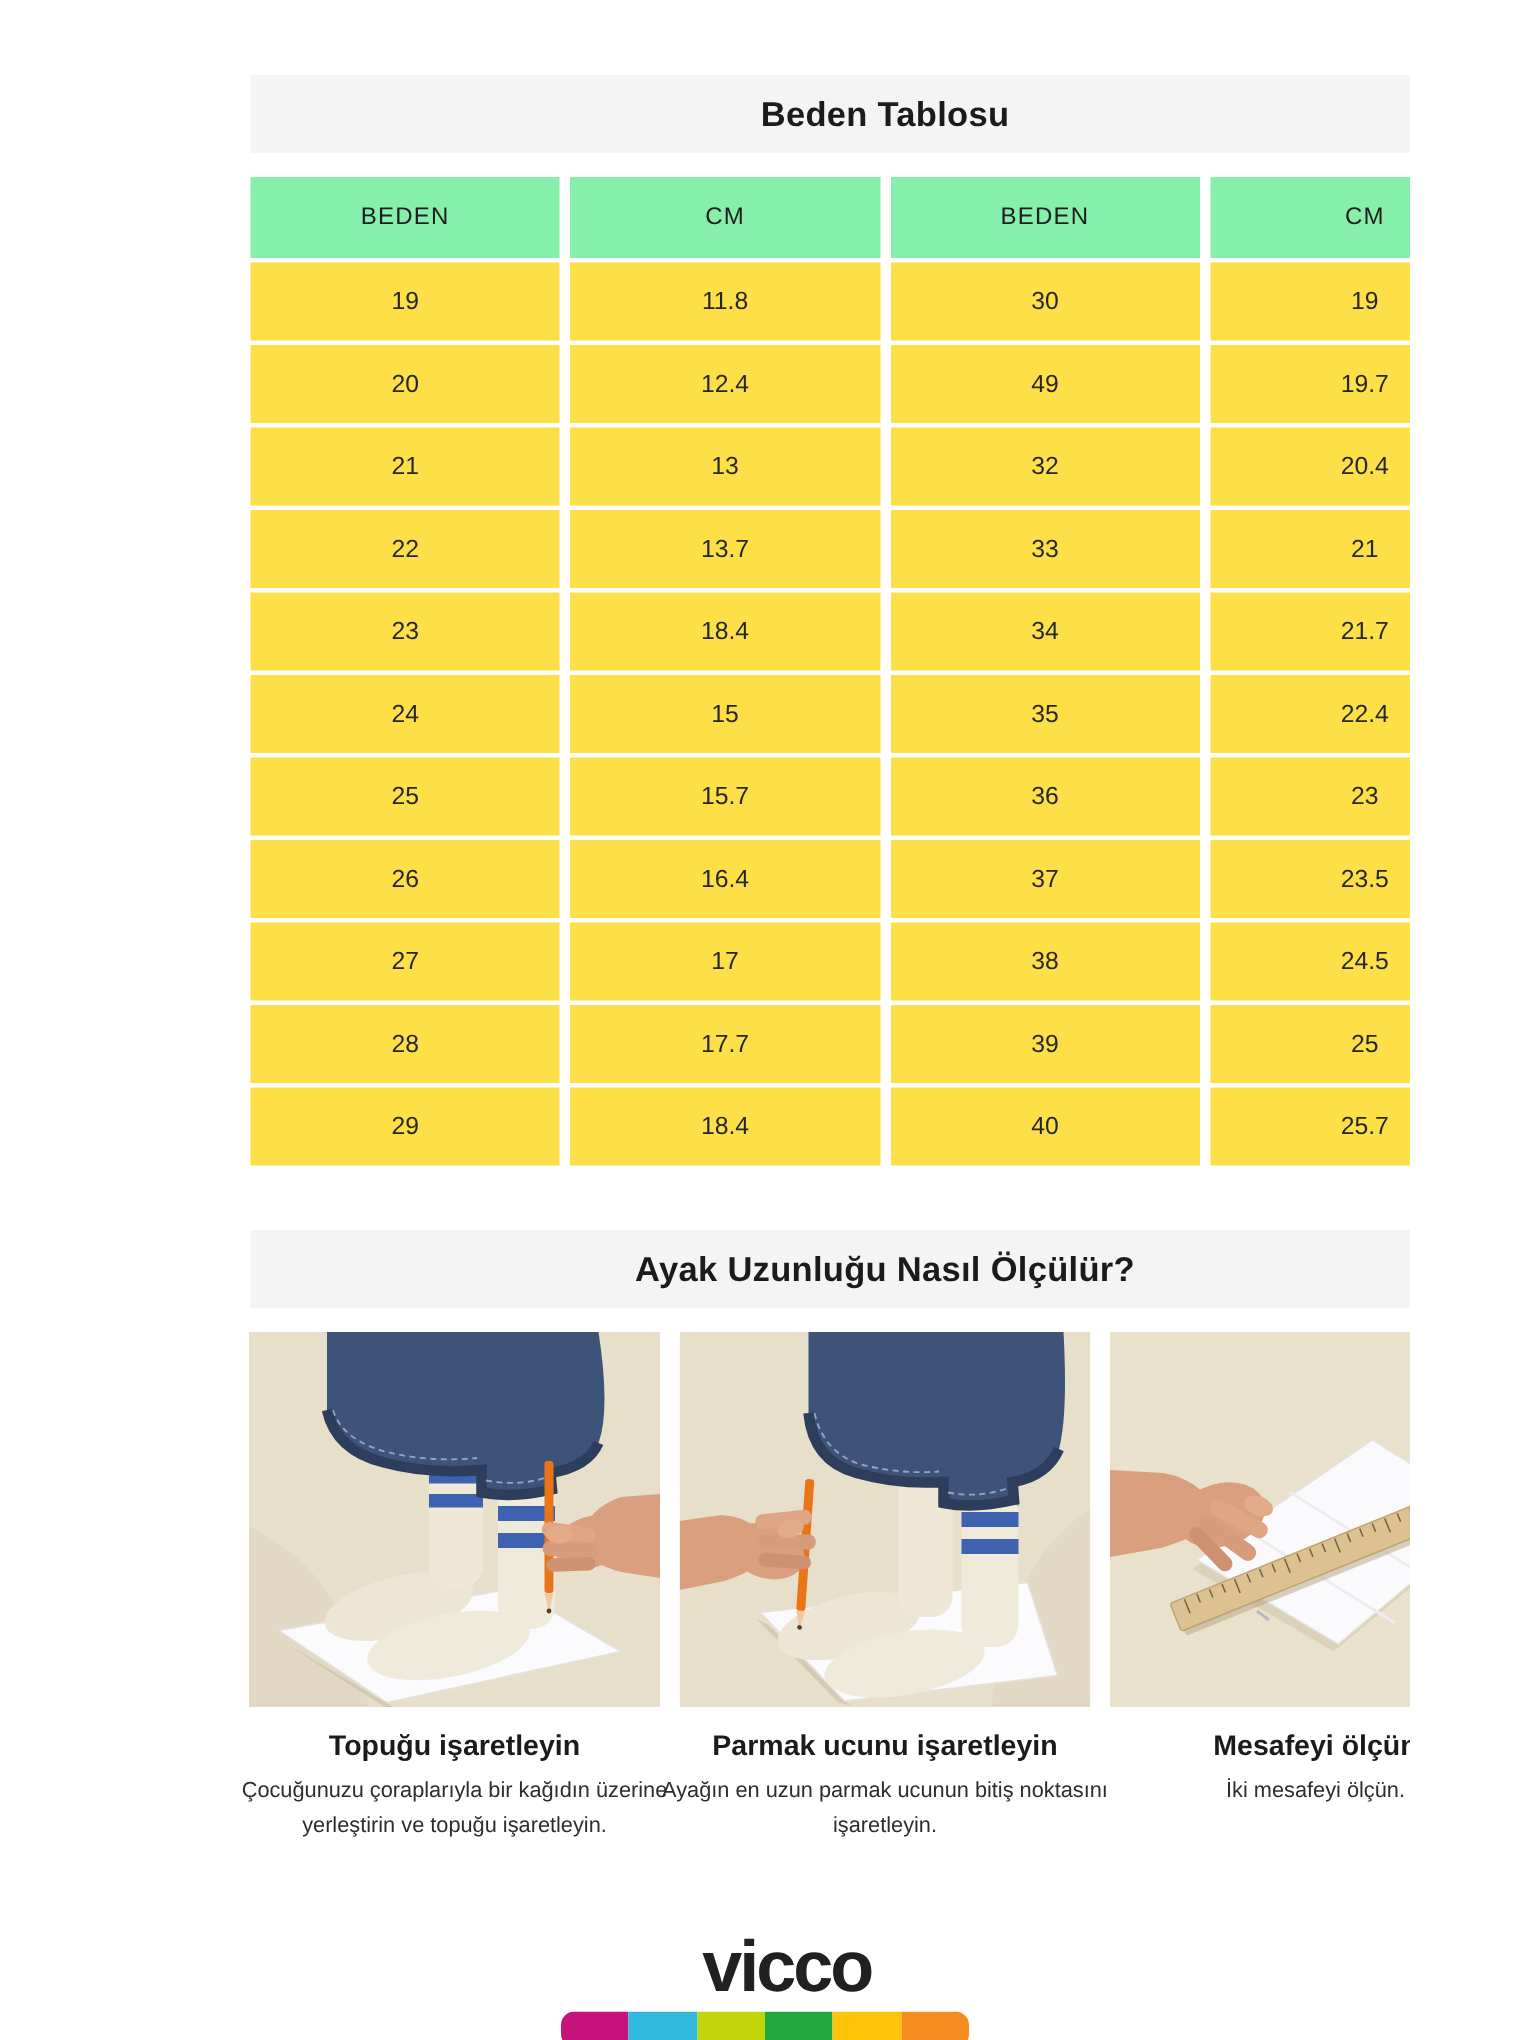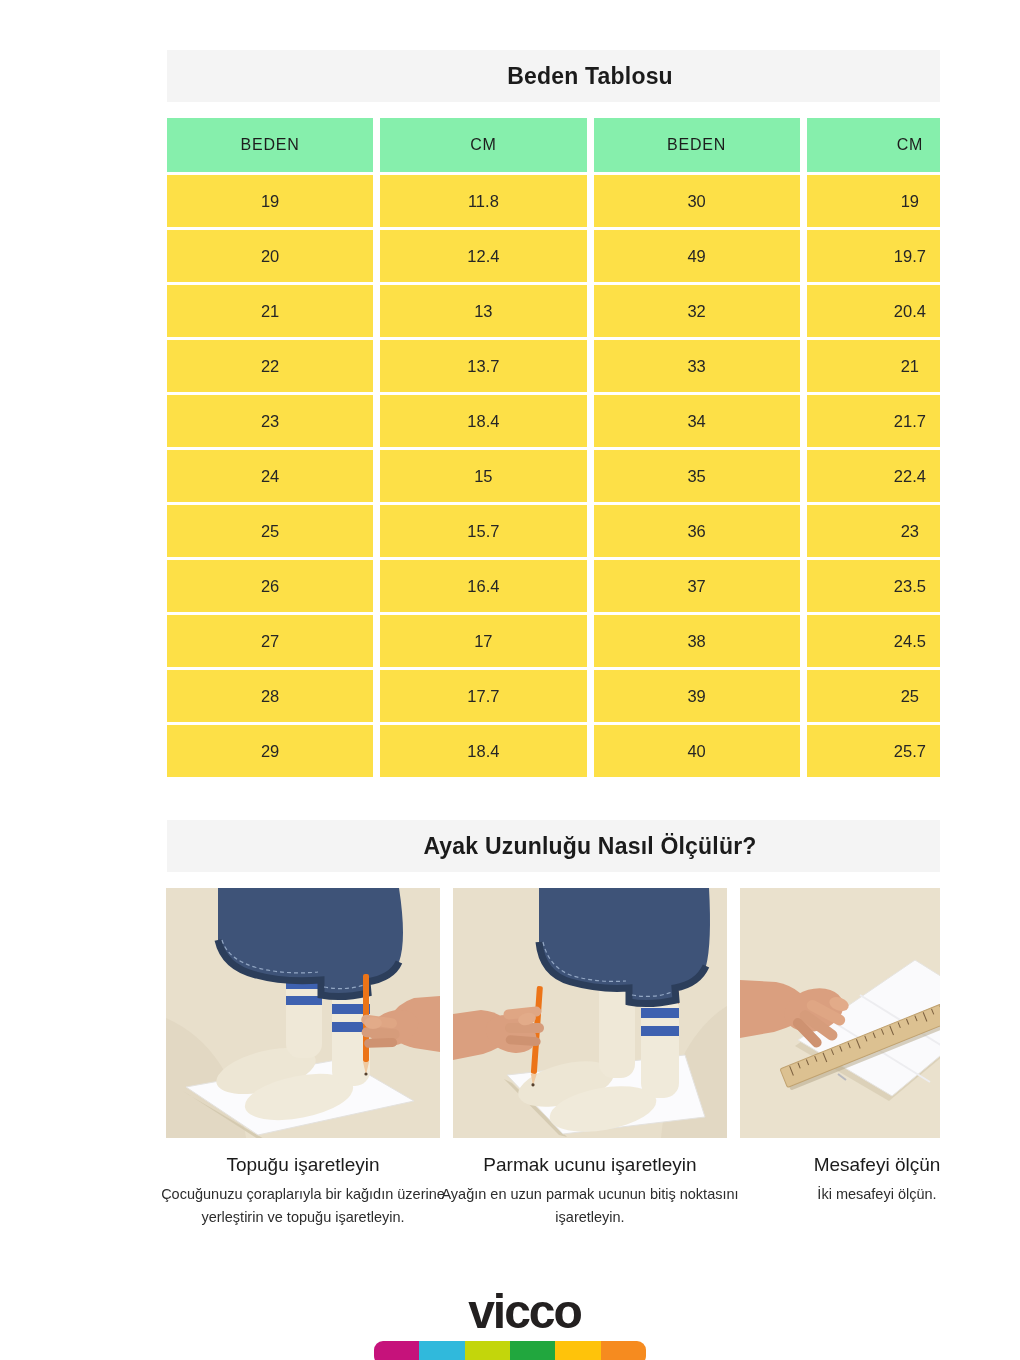--- a/index.html
+++ b/index.html
@@ -16,21 +16,21 @@
                display:grid; grid-template-columns:repeat(4,1fr); column-gap:7px; row-gap:3px; }
   .size-grid .th { height:54px; background:#86efac; display:flex; align-items:center; justify-content:center;
                    font-size:16px; letter-spacing:0.8px; color:#1D1D1D; }
   .size-grid .td { height:52px; background:#fde047; display:flex; align-items:center; justify-content:center;
                    font-size:16.5px; color:#262626; }
 
   .steps { position:absolute; left:86px; top:888px; width:852px; display:flex; gap:13px; }
   .step { width:274px; display:flex; flex-direction:column; align-items:center; }
   .photo { width:274px; height:250px; overflow:hidden; }
   .photo svg { display:block; width:274px; height:250px; }
-  .step-heading { margin-top:16px; font-size:19px; font-weight:400; color:#1B1B1B; text-align:center; white-space:nowrap; }
+  .step-heading { margin-top:16px; font-size:19px; font-weight:700; color:#1B1B1B; text-align:center; white-space:nowrap; }
   .step-desc { margin-top:7px; width:302px; font-size:14.5px; line-height:1.6; color:#2D2D2D; text-align:center; }
 
   .logo { position:absolute; top:1288px; left:0; width:100%; text-align:center;
           font-size:48px; font-weight:800; letter-spacing:-2px; color:#232020; line-height:1;padding-left:29px; }
   .brand-bar { position:absolute; top:1341px; left:50%; transform:translateX(-50%);
                width:272px; height:24px; border-radius:9px; overflow:hidden; display:flex; }
   .brand-bar .seg { flex:1; }
 </style>
 </head>
 <body>

